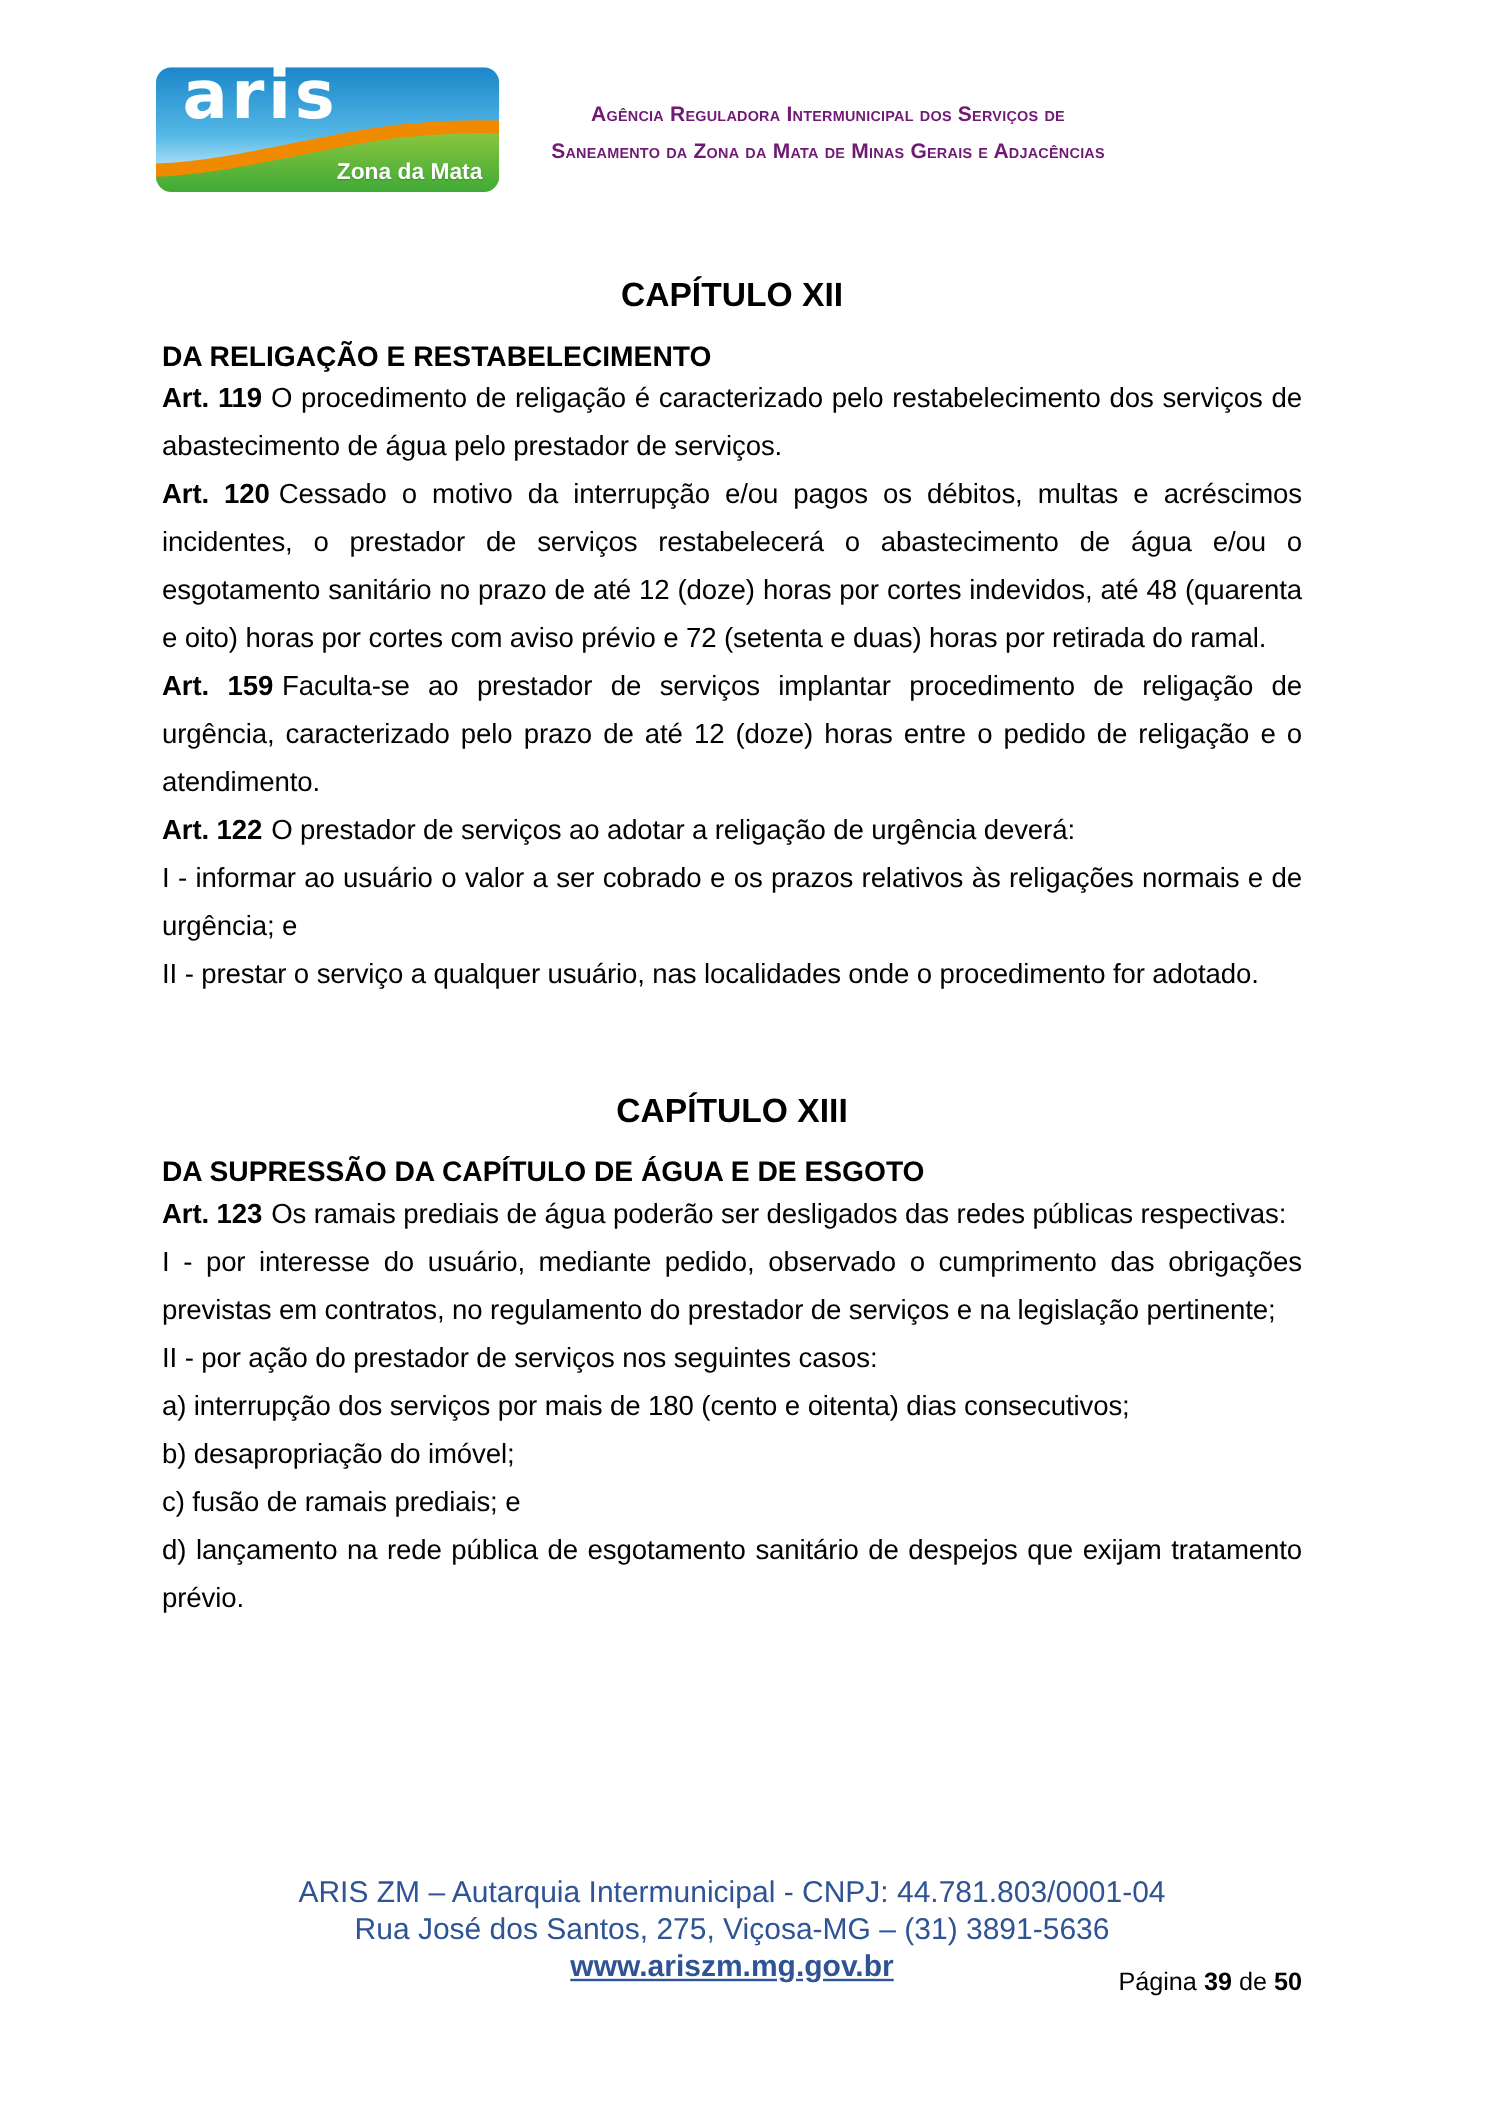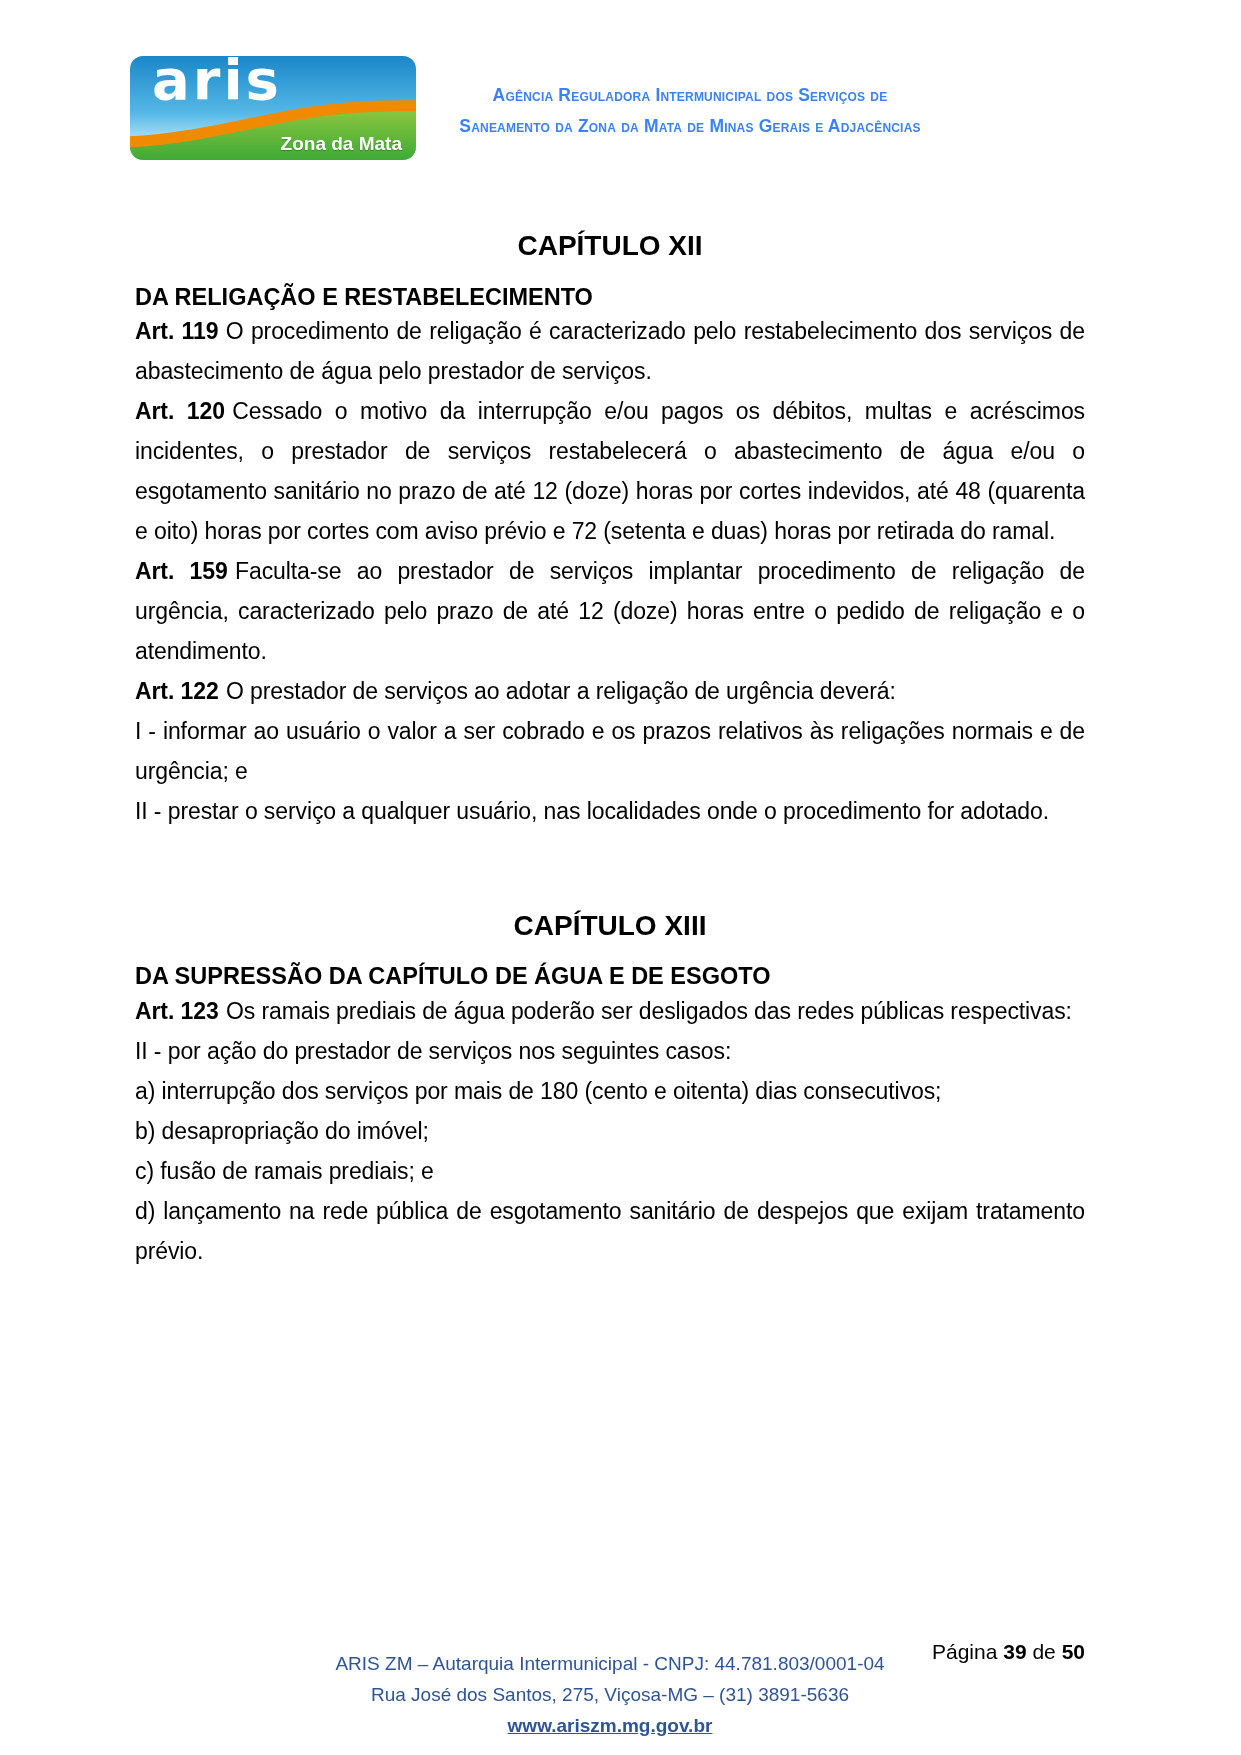--- a/index.html
+++ b/index.html
@@ -26,21 +26,21 @@
     text-transform:lowercase;
   }
   .logo .tagline {
     position:absolute; right:14px; bottom:5px;
     font-size:19px; font-weight:bold; color:#ffffff;
     text-shadow:0 1px 1px rgba(0,0,0,0.25);
   }
   .agency {
     position:absolute; left:455px; top:80px; width:470px;
     text-align:center;
-    color:#3b82f6;
+    color:#701a75;
     font-size:17.5px; font-weight:bold;
     font-variant:small-caps;
     line-height:31px;
     letter-spacing:0.2px;
   }
 
   
   .doc-body {
     position:absolute; left:135px; top:170px; width:950px;
   }
@@ -59,23 +59,23 @@
   p.art strong { padding-right:0.32em; }
   .mt-title   { margin-top:59px; }
   .mt-art     { margin-top:36px; }
   .mt-art1    { margin-top:46px; }
   .mt-item    { margin-top:7px; }
   .mt-chapter { margin-top:78px; }
   .mt-art123  { margin-top:42px; }
 
   
   .footer {
-    position:absolute; left:135px; top:1648px; width:950px;
+    position:absolute; left:135px; top:1562px; width:950px;
     text-align:center; color:#2F5496;
-    font-size:19px; line-height:31px;
+    font-size:25px; line-height:31px;
   }
   .footer a {
     color:#2F5496; font-weight:bold; text-decoration:underline;
   }
   .pagenum {
     position:absolute; right:156px; top:1640px;
     font-size:21px; color:#000;
   }
   .pagenum .b { font-weight:bold; }
 </style>
@@ -139,20 +139,21 @@
     <p class="item mt-item">I - informar ao usuário o valor a ser cobrado e os prazos relativos às religações normais e de urgência; e</p>
     <p class="item mt-item">II - prestar o serviço a qualquer usuário, nas localidades onde o procedimento for adotado.</p>
 
     <h1 class="chapter-title mt-chapter">CAPÍTULO XIII</h1>
     <h2 class="chapter-sub">DA SUPRESSÃO DA CAPÍTULO DE ÁGUA E DE ESGOTO</h2>
 
     <p class="art mt-art123">
       <strong>Art. 123</strong><span>Os ramais prediais de água poderão ser desligados das redes públicas respectivas:</span>
     </p>
 
+    <p class="item mt-item">I - por interesse do usuário, mediante pedido, observado o cumprimento das obrigações previstas em contratos, no regulamento do prestador de serviços e na legislação pertinente;</p>
     <p class="item mt-item">II - por ação do prestador de serviços nos seguintes casos:</p>
     <p class="item mt-item">a) interrupção dos serviços por mais de 180 (cento e oitenta) dias consecutivos;</p>
     <p class="item mt-item">b) desapropriação do imóvel;</p>
     <p class="item mt-item">c) fusão de ramais prediais; e</p>
     <p class="item mt-item">d) lançamento na rede pública de esgotamento sanitário de despejos que exijam tratamento prévio.</p>
   </div>
 
   <div class="footer">
     <div>ARIS ZM – Autarquia Intermunicipal - CNPJ: 44.781.803/0001-04</div>
     <div>Rua José dos Santos, 275, Viçosa-MG – (31) 3891-5636</div>

